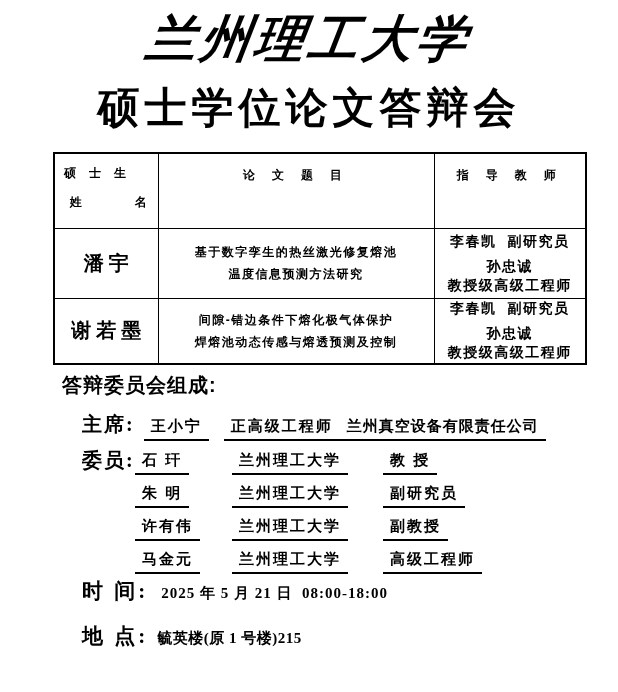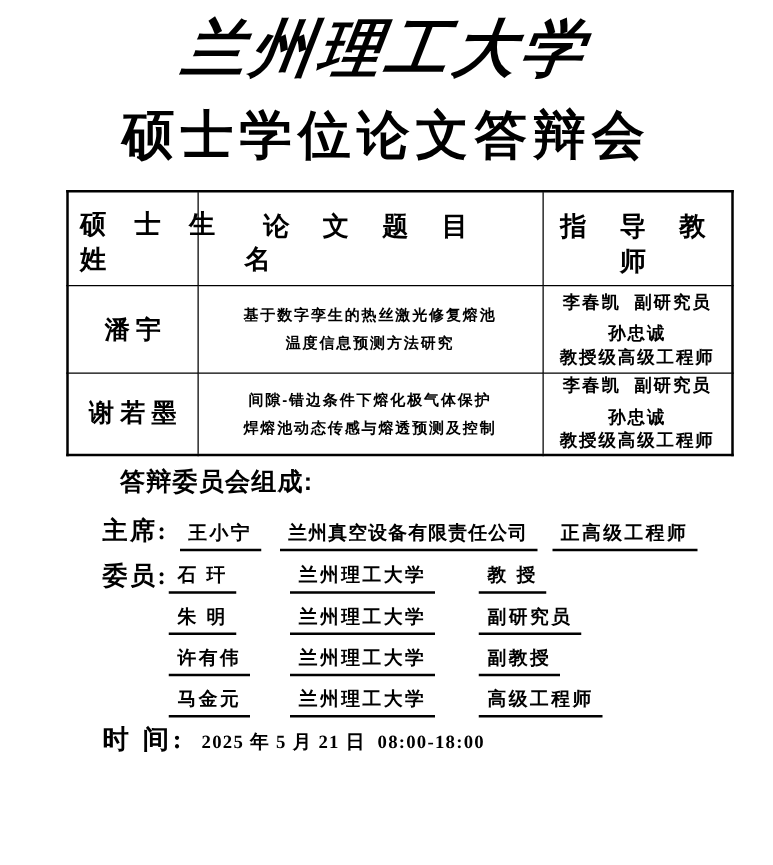--- a/index.html
+++ b/index.html
@@ -56,43 +56,42 @@
     vertical-align: middle;
     padding: 0;
   }
   tr.head { height: 75px; }
   tr.r1 { height: 70px; }
   tr.r2 { height: 66px; }
   col.c1 { width: 104px; }
   col.c2 { width: 276px; }
   col.c3 { width: 152px; }
   .head td {
-    font-family: Liberation Mono, monospace;
-    font-size: 21px;
+    font-family: Liberation Serif, serif;
+    font-size: 12px;
     vertical-align: top;
     padding-top: 13px;
     letter-spacing: 7px;
   }
   .head td.hc1 { padding-top: 11px; letter-spacing: 5px; text-align: left; padding-left: 9px; }
   .hc1 div { white-space: pre; }
-  .hc1 .l2 { margin-top: 0; }
+  .hc1 .l2 { margin-top: 12px; text-align: center; }
   td.name-cell { font-size: 20px; letter-spacing: 5px; padding-left: 5px; }
   td.thesis-cell { font-size: 12px; letter-spacing: 1.5px; line-height: 22px; }
   td.adv-cell { font-size: 14px; letter-spacing: 1.5px; line-height: 19px; }
   .adv-cell .adv1 { margin-bottom: 6px; white-space: pre; }
 
   
   .sec-heading {
     position: absolute;
     left: 62px; top: 372px;
     font-family: Liberation Sans, sans-serif;
     font-weight: bold;
     font-size: 20px;
     letter-spacing: 1px;
-    margin-left: 34px;
   }
   .lbl {
     font-family: "Liberation Serif", serif;
     font-weight: bold;
     font-size: 20px;
     letter-spacing: 2px;
     white-space: pre;
   }
   .u {
     display: inline-block;
@@ -196,22 +195,22 @@
       </td>
     </tr>
   </tbody>
     </table>
 
   <div class="sec-heading">答辩委员会组成:</div>
 
   <div class="chair-row">
     <span class="lbl">主席:</span>
     <span class="u chair-name">王小宁</span>
+    <span class="u chair-title">正高级工程师</span>
     <span class="u chair-org">兰州真空设备有限责任公司</span>
-    <span class="u chair-title">正高级工程师</span>
   </div>
 
   <div class="members">
     <span class="lbl">委员:</span>
 
     <div class="mem-row">
       <span class="slot s-name"><span class="u">石 玕</span></span>
       <span class="slot s-org"><span class="u">兰州理工大学</span></span>
       <span class="slot s-title"><span class="u">教 授</span></span>
     </div>
@@ -230,14 +229,18 @@
       <span class="slot s-org"><span class="u">兰州理工大学</span></span>
       <span class="slot s-title"><span class="u">高级工程师</span></span>
     </div>
   </div>
 
   <div class="foot-row foot-time">
     <span class="lbl">时 间:</span>
     <span class="val">2025 年 5 月 21 日  08:00-18:00</span>
   </div>
 
+  <div class="foot-row foot-place">
+    <span class="lbl">地 点:</span>
+    <span class="val">毓英楼(原 1 号楼)215</span>
+  </div>
 
 </div>
 
 </body></html>

